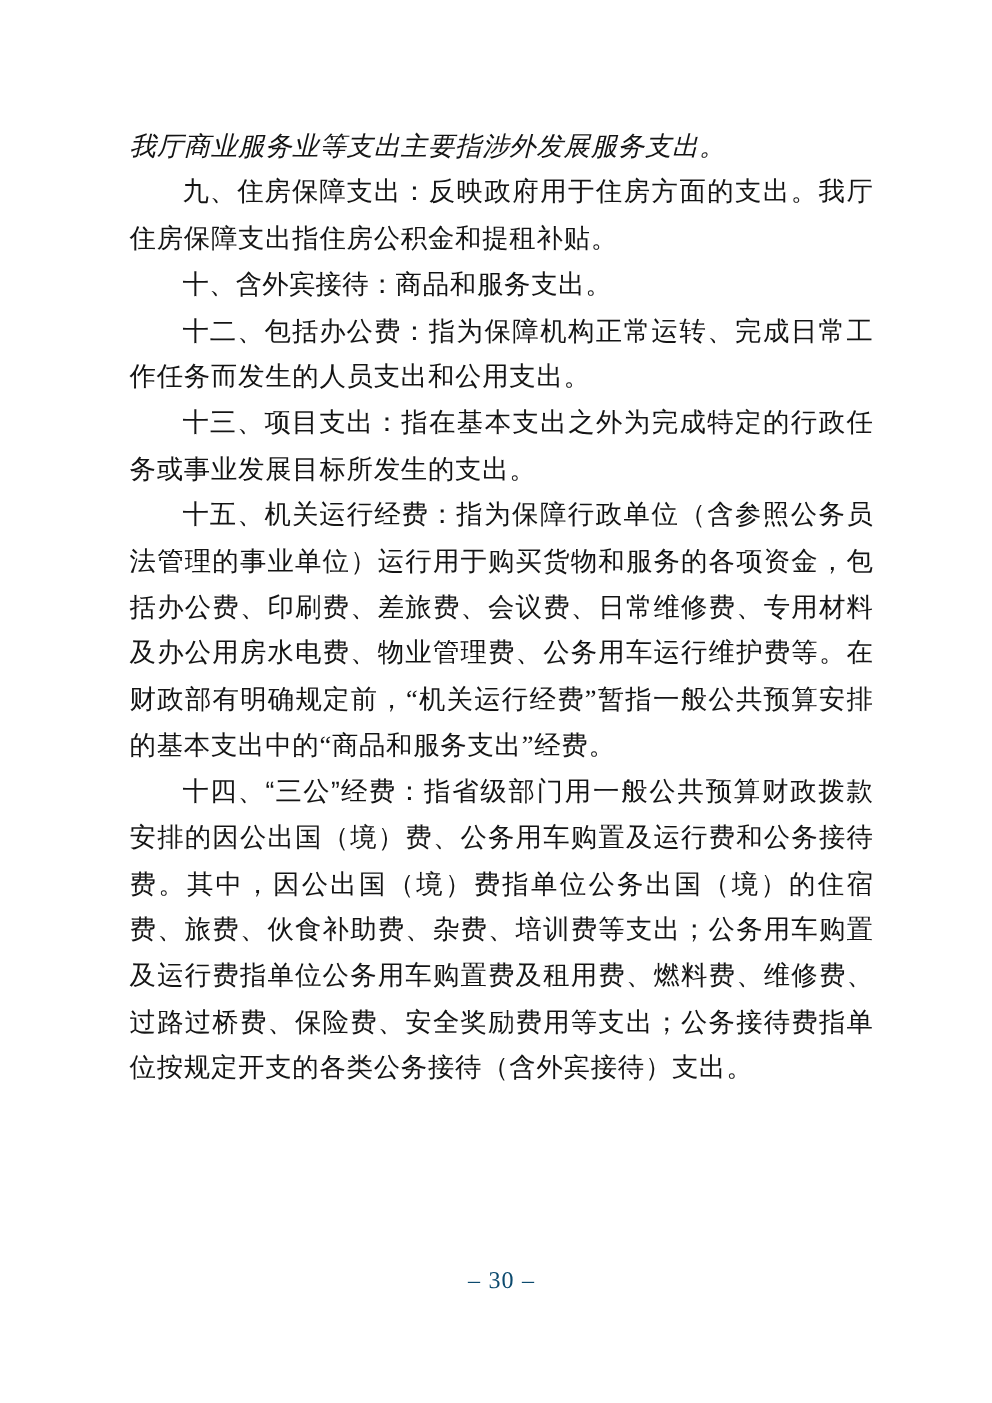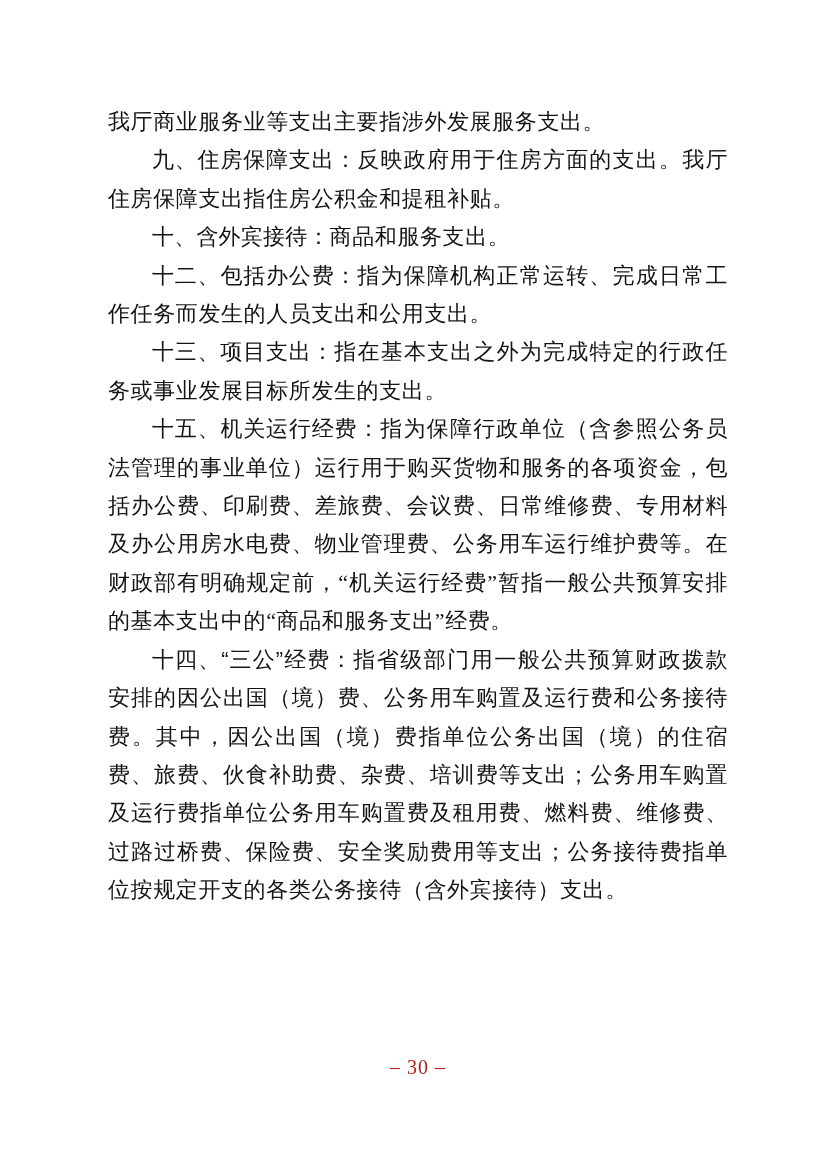--- a/index.html
+++ b/index.html
@@ -31,35 +31,36 @@
     text-justify: inter-character;
   }
   .para {
     margin: 0;
     padding: 0;
     text-indent: 2em;
     letter-spacing: 0.6px;
   }
   .para.continuation {
     text-indent: 0;
+    font-style: italic;
   }
   .term {
     font-weight: normal;
     font-family: "Liberation Sans", "DejaVu Sans", sans-serif;
     letter-spacing: 0.2px;
   }
   .footer {
     position: absolute;
     left: 108px;
     top: 1056px;
     width: 620px;
     text-align: center;
     font-size: 20px;
     letter-spacing: 1px;
-    color: #b91c1c;
+    color: #0c4a6e;
   }
 </style>
 </head>
 <body>
 
 <div class="page">
 
   <div class="text-block">
 
     <p class="para continuation"><span class="body-text">我厅商业服务业等支出主要指涉外发展服务支出。</span></p>

